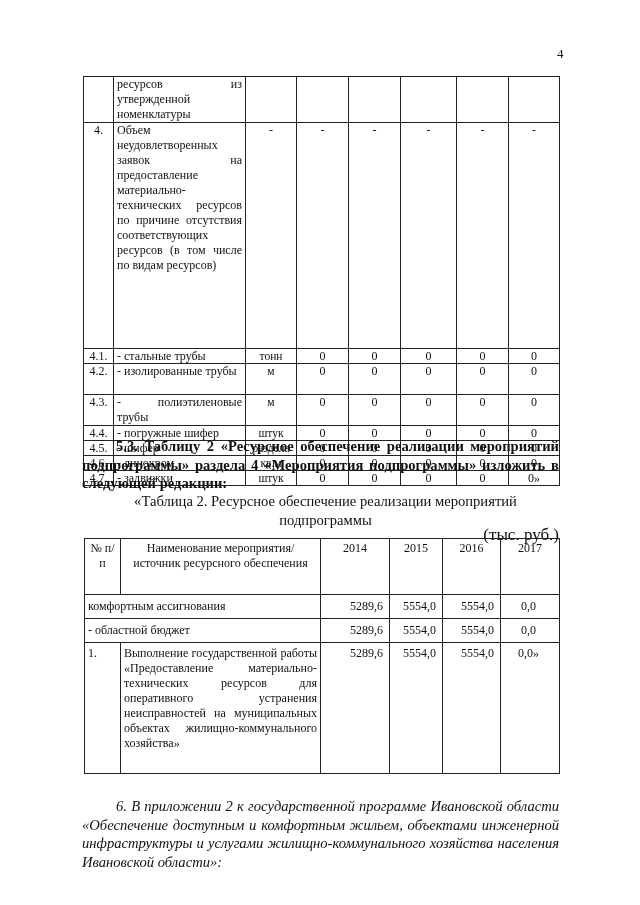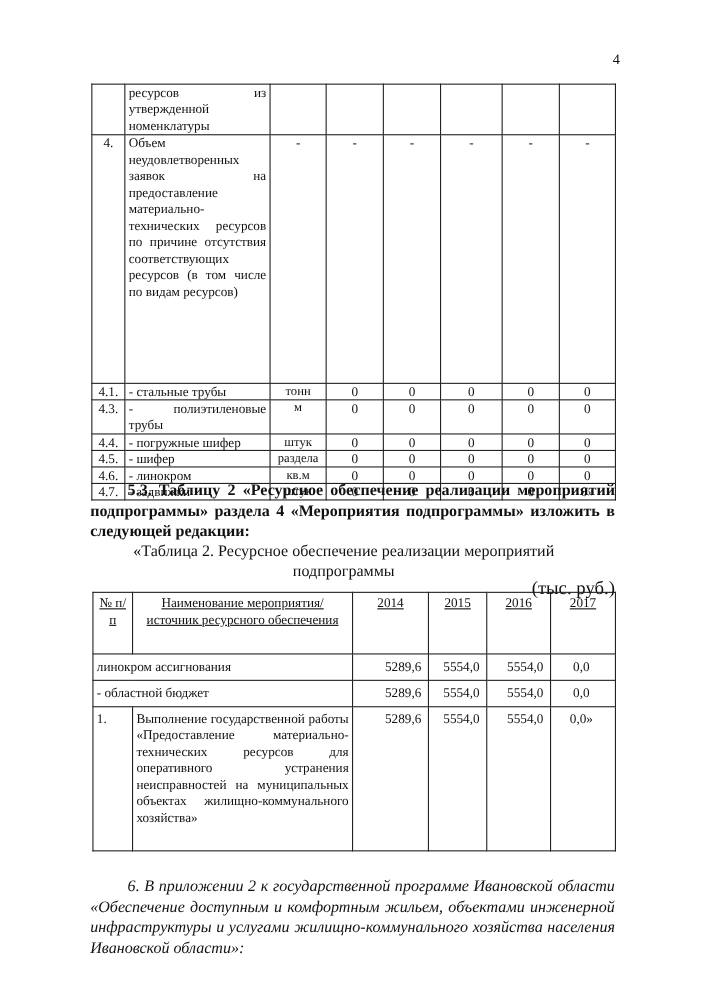--- a/index.html
+++ b/index.html
@@ -26,27 +26,27 @@
   .t1 .row-single td { height: 14px; line-height: 14px; }
   .t1 .row-double td { height: 30px; }
   
   .para {
     position: absolute; left: 82px; width: 477px; font-size: 14.6px; line-height: 18.5px;
     text-align: justify;
   }
   .para .indent { display: inline-block; width: 34px; }
   .p1 { top: 437px; font-weight: bold; }
   .caption {
-    position: absolute; left: 74px; width: 477px; top: 492px;
+    position: absolute; left: 87px; width: 477px; top: 492px;
     font-size: 14.6px; line-height: 18.5px; text-align: center;
   }
   .units { position: absolute; left: 480px; top: 525px; font-size: 17px; width: 79px; text-align: right; }
   
   .t2 { left: 84px; top: 538px; width: 475px; font-size: 12px; line-height: 15px; }
-  .t2 th { padding-top: 2px; text-decoration: underline; }
+  .t2 th { padding-top: 2px; }
   .t2 .hdr th { height: 53px; }
   .t2 .sum td { height: 19px; padding-top: 4px; }
   .t2 td.v { text-align: right; padding-right: 6px; }
   .t2 td.v.c { text-align: center; }
   .t2 td.long { text-align: justify; text-align-last: left; padding-top: 3px; }
   .t2 .row-1 td { height: 127px; padding-top: 3px; }
   .p2 { top: 797px; font-style: italic; }
 </style>
 </head>
 <body>
@@ -82,20 +82,30 @@
     <td class="val">-</td>
     <td class="val">-</td>
     <td class="val">-</td>
     <td class="val">-</td>
     <td class="val">-</td>
   </tr>
   <tr class="row-single">
     <td class="num">4.1.</td>
     <td class="name">- стальные трубы</td>
     <td class="unit">тонн</td>
+    <td class="val">0</td>
+    <td class="val">0</td>
+    <td class="val">0</td>
+    <td class="val">0</td>
+    <td class="val">0</td>
+  </tr>
+  <tr class="row-double">
+    <td class="num">4.2.</td>
+    <td class="name">- изолированные трубы</td>
+    <td class="unit">м</td>
     <td class="val">0</td>
     <td class="val">0</td>
     <td class="val">0</td>
     <td class="val">0</td>
     <td class="val">0</td>
   </tr>
   <tr class="row-double">
     <td class="num">4.3.</td>
     <td class="name">- полиэтиленовые трубы</td>
     <td class="unit">м</td>
@@ -168,21 +178,21 @@
   <tbody>
       <tr class="hdr">
     <th>№ п/п</th>
     <th>Наименование мероприятия/источник ресурсного обеспечения</th>
     <th>2014</th>
     <th>2015</th>
     <th>2016</th>
     <th>2017</th>
   </tr>
   <tr class="sum">
-    <td colspan="2">линокром ассигнования</td>
+    <td colspan="2">комфортным ассигнования</td>
     <td class="v">5289,6</td>
     <td class="v">5554,0</td>
     <td class="v">5554,0</td>
     <td class="v c">0,0</td>
   </tr>
   <tr class="sum">
     <td colspan="2">- областной бюджет</td>
     <td class="v">5289,6</td>
     <td class="v">5554,0</td>
     <td class="v">5554,0</td>

